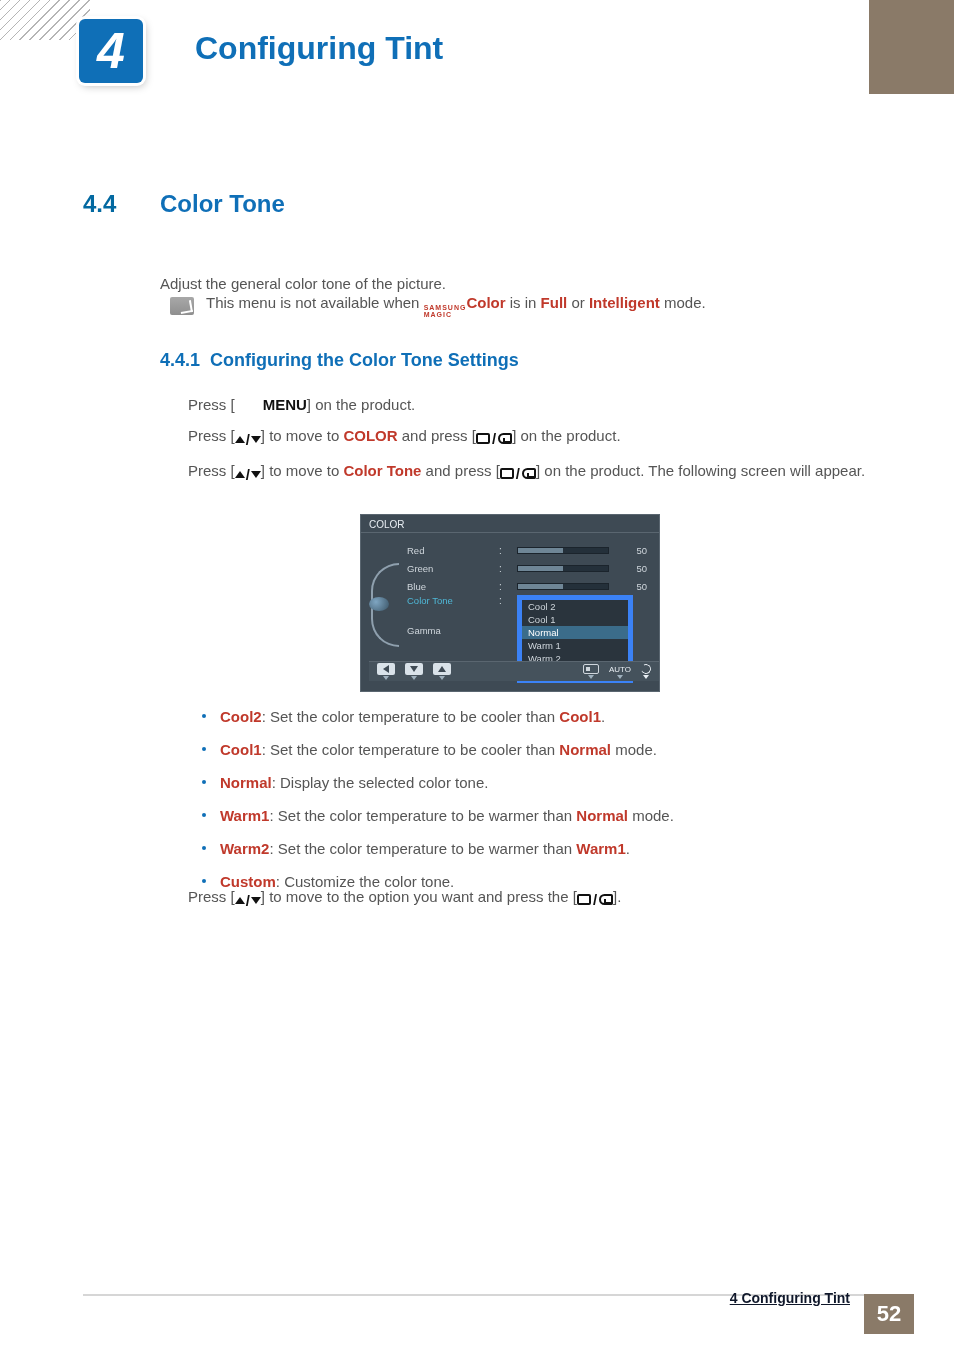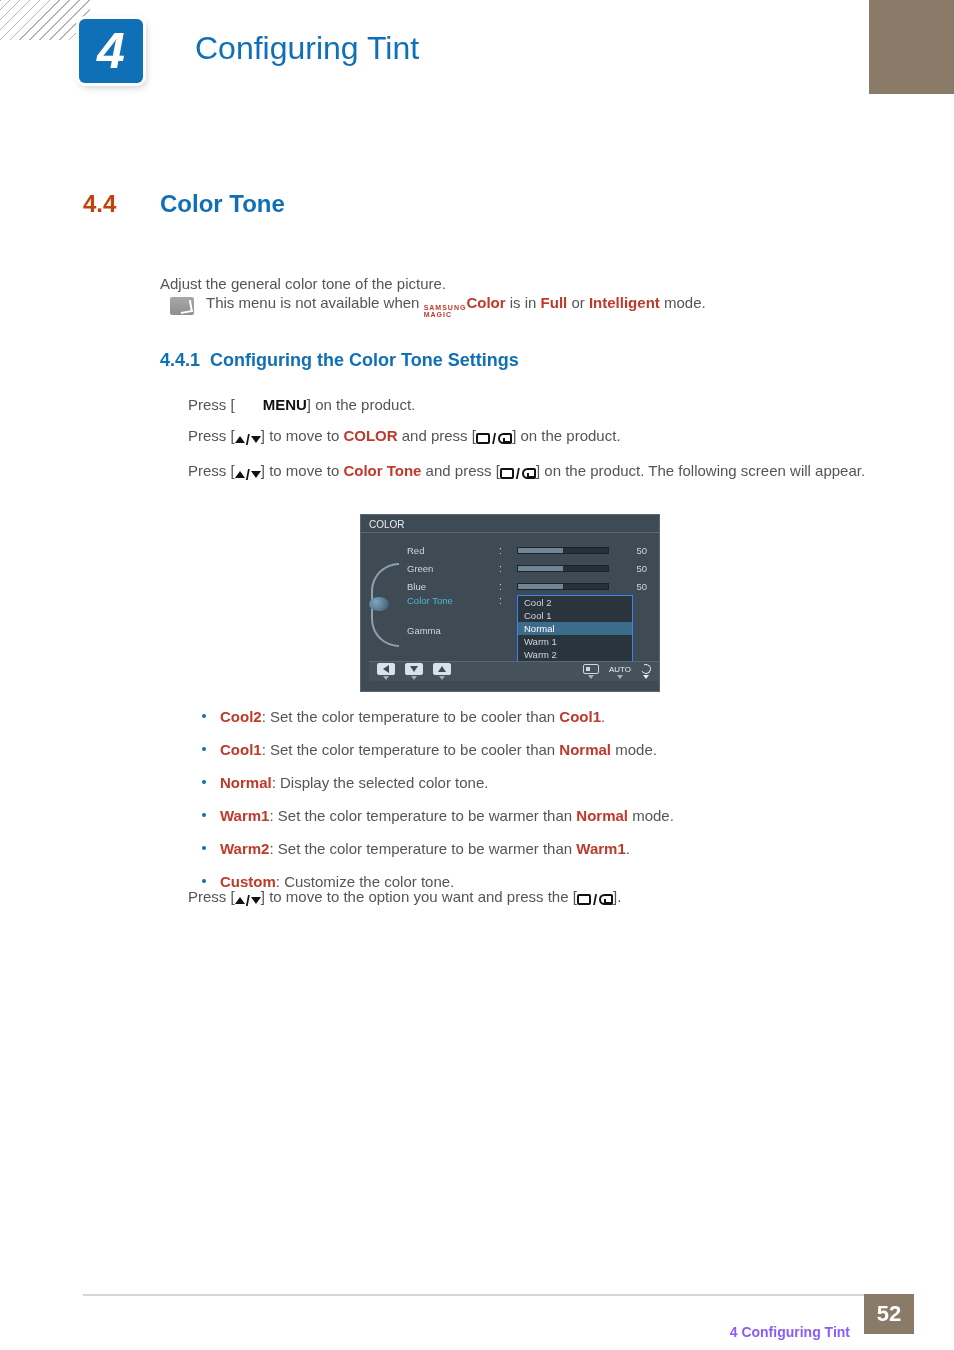--- a/index.html
+++ b/index.html
@@ -3,22 +3,22 @@
 <meta charset="utf-8">
 <style>
   * { box-sizing: border-box; margin: 0; padding: 0; }
   html, body { width: 954px; height: 1350px; font-family: Arial, Helvetica, sans-serif; background: #fff; color: #333; }
   .page { position: relative; width: 954px; height: 1350px; }
   .top-stripe { position: absolute; top: 0; right: 0; width: 85px; height: 94px; background: #8a7a68; }
   .hatch { position: absolute; top: 0; left: 0; width: 90px; height: 40px; overflow: hidden; }
   .hatch::before { content: ""; position: absolute; inset: -20px; background: repeating-linear-gradient(135deg, #b5b5b5 0 1px, transparent 1px 7px); }
   .badge { position: absolute; top: 19px; left: 79px; width: 64px; height: 64px; background: #0f6fb7; border-radius: 6px; display: flex; align-items: center; justify-content: center; box-shadow: 0 0 0 3px #fff, 2px 3px 8px rgba(0,0,0,0.28); }
   .badge-num { color: #fff; font-size: 50px; font-weight: 700; font-style: italic; }
-  .chapter-title { position: absolute; top: 30px; left: 195px; font-size: 32px; color: #0f6fb7; font-weight: 400; }
-  .section-num { position: absolute; top: 190px; left: 83px; font-size: 24px; color: #c2410c; font-weight: 700; }
+  .chapter-title { position: absolute; top: 30px; left: 195px; font-size: 32px; color: #0f6fb7; font-weight: 700; }
+  .section-num { position: absolute; top: 190px; left: 83px; font-size: 24px; color: #0369a1; font-weight: 700; }
   .section-title { position: absolute; top: 190px; left: 160px; font-size: 24px; color: #0f6fb7; font-weight: 700; }
   .lead { position: absolute; top: 257px; left: 160px; font-size: 15px; color: #555; margin-top: 18px; }
   .note-row { position: absolute; top: 294px; left: 170px; display: flex; align-items: center; gap: 12px; }
   .note-icon { width: 24px; height: 18px; background: linear-gradient(#a8a8a8,#8f8f8f); border-radius: 2px; position: relative; }
   .note-icon::after { content: ""; position: absolute; right: 2px; bottom: 2px; width: 10px; height: 10px; border-right: 2px solid #fff; border-bottom: 2px solid #fff; transform: rotate(-10deg); }
   .note-text { font-size: 15px; color: #555; }
   .red { color: #c0392b; font-weight: 700; }
   .samsung-stack { display: inline-flex; flex-direction: column; line-height: 7px; font-size: 7px; font-weight: 700; color: #c0392b; letter-spacing: 1px; vertical-align: -2px; }
   .subsec { position: absolute; top: 350px; left: 160px; font-size: 18px; color: #0f6fb7; font-weight: 700; }
   .body { position: absolute; top: 390px; left: 188px; width: 685px; font-size: 15px; color: #555; line-height: 1.95; }
@@ -41,21 +41,21 @@
   .osd-arc { position: absolute; left: 10px; top: 30px; width: 28px; height: 84px; border: 2px solid #8fa0ae; border-right: none; border-radius: 40px 0 0 40px; }
   .osd-dot { position: absolute; left: 8px; top: 64px; width: 20px; height: 14px; border-radius: 50%; background: radial-gradient(circle at 35% 35%, #7fa6c2, #3a5466); }
   .osd-rows { position: absolute; left: 46px; top: 8px; width: 242px; }
   .osd-row { display: flex; align-items: center; height: 18px; gap: 14px; }
   .osd-label { width: 78px; font-size: 9.5px; }
   .hl { color: #4fb7d6; }
   .osd-colon { width: 4px; }
   .osd-bar { width: 92px; height: 7px; background: #24303a; border: 1px solid #1b242c; position: relative; }
   .osd-bar-fill { position: absolute; inset: 0; width: 50%; background: #6f8696; }
   .osd-val { width: 24px; text-align: right; font-size: 9.5px; }
-  .osd-drop { width: 116px; background: #2a343d; border: 1px solid #3b82f6; }
+  .osd-drop { width: 116px; background: #2a343d; border: 5px solid #3b82f6; }
   .osd-opt { padding: 1px 6px; font-size: 9.5px; color: #cfd6dc; }
   .osd-opt.sel { background: #3b6c8a; color: #fff; }
   .osd-footer { position: absolute; left: 8px; right: 0; bottom: 0; height: 20px; display: flex; align-items: center; justify-content: space-between; padding: 0 8px; background: #45525c; border-top: 1px solid #5a6670; }
   .fbtn { width: 18px; height: 12px; background: #d9e2e9; border-radius: 2px; display: flex; align-items: center; justify-content: center; }
   .fbtn .ftri { width: 0; height: 0; }
   .ftri.left { border-top: 4px solid transparent; border-bottom: 4px solid transparent; border-right: 6px solid #3e4a54; }
   .ftri.down { border-left: 4px solid transparent; border-right: 4px solid transparent; border-top: 6px solid #3e4a54; }
   .ftri.up { border-left: 4px solid transparent; border-right: 4px solid transparent; border-bottom: 6px solid #3e4a54; }
   .small-tri { width: 0; height: 0; border-left: 3px solid transparent; border-right: 3px solid transparent; border-top: 4px solid #9fb0bd; }
   .fgroup { display: flex; align-items: center; gap: 10px; }
@@ -68,21 +68,21 @@
   
   .optlist { position: absolute; top: 706px; left: 202px; width: 670px; font-size: 15px; color: #555; }
   .optlist li { list-style: none; position: relative; padding-left: 18px; margin-bottom: 12px; line-height: 1.4; }
   .optlist li::before { content: ""; position: absolute; left: 0; top: 8px; width: 4px; height: 4px; background: #0f6fb7; border-radius: 50%; }
   .after-list { position: absolute; left: 188px; width: 685px; font-size: 15px; color: #555; line-height: 1.95; }
   .after-1 { top: 882px; }
   .after-2 { top: 912px; }
 
   
   .footer-line { position: absolute; bottom: 54px; left: 83px; right: 40px; height: 2px; background: #d6d6d6; }
-  .footer-label { position: absolute; bottom: 10px; right: 104px; font-size: 14px; color: #8b5cf6; font-weight: 600; }
+  .footer-label { position: absolute; bottom: 44px; right: 104px; font-size: 14px; color: #0f172a; font-weight: 600; text-decoration: underline; }
   .footer-page { position: absolute; bottom: 16px; right: 40px; width: 50px; height: 40px; background: #8a7a68; display: flex; align-items: center; justify-content: center; color: #fff; font-size: 22px; font-weight: 700; }
 </style>
 </head>
 <body>
 
 <div class="page">
   <div class="top-stripe"></div>
   <div class="hatch"></div>
   <div class="badge">
     <span class="badge-num">4</span>

